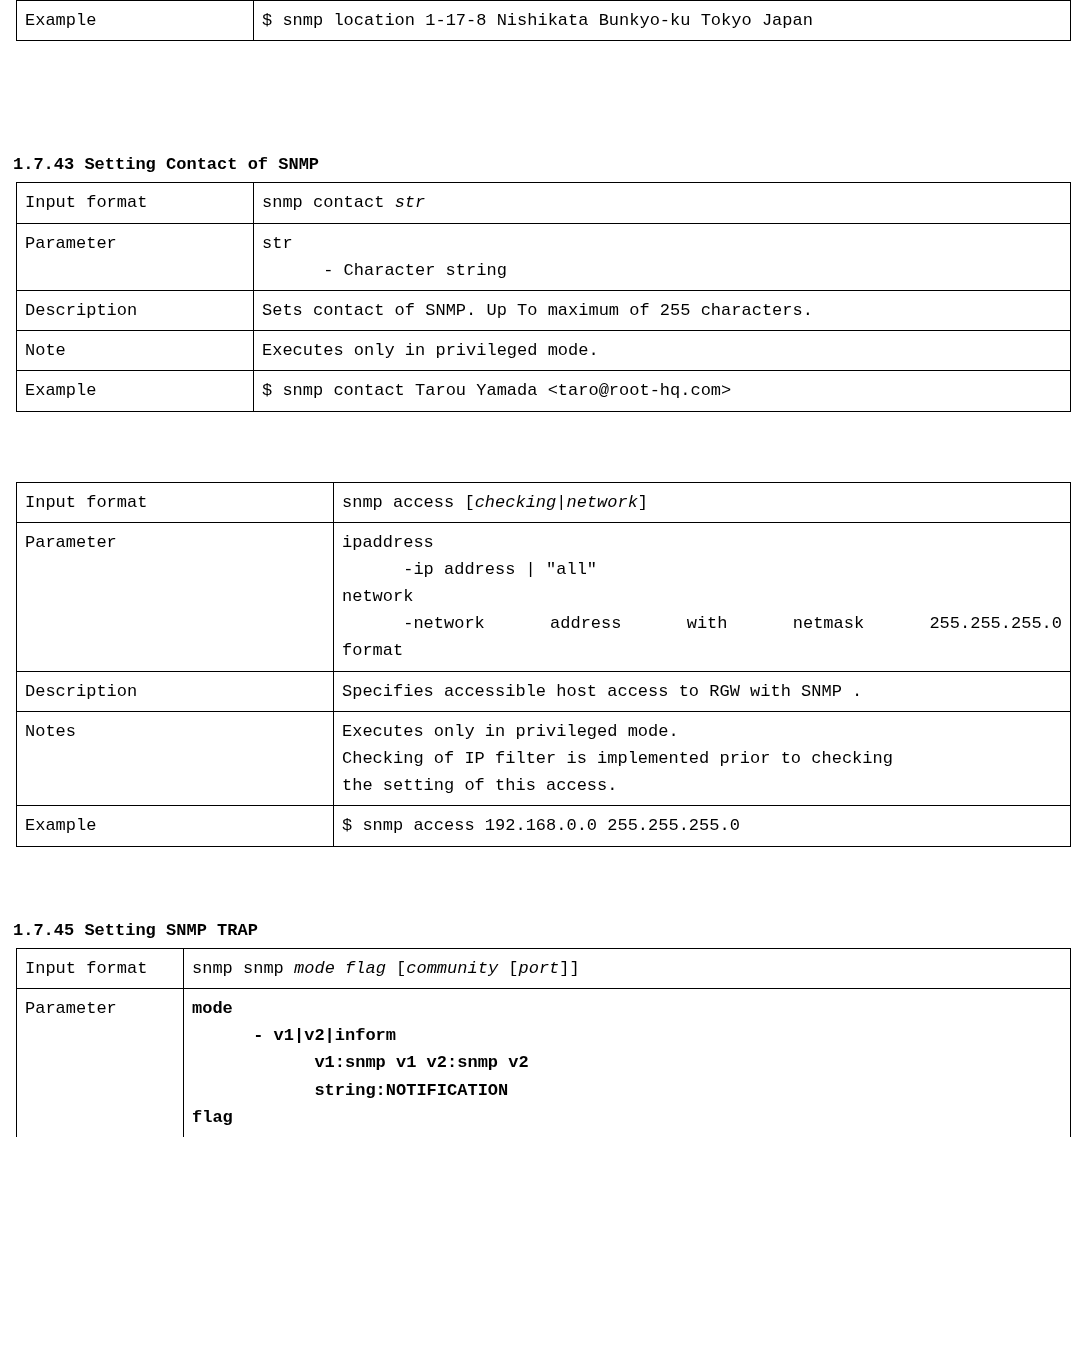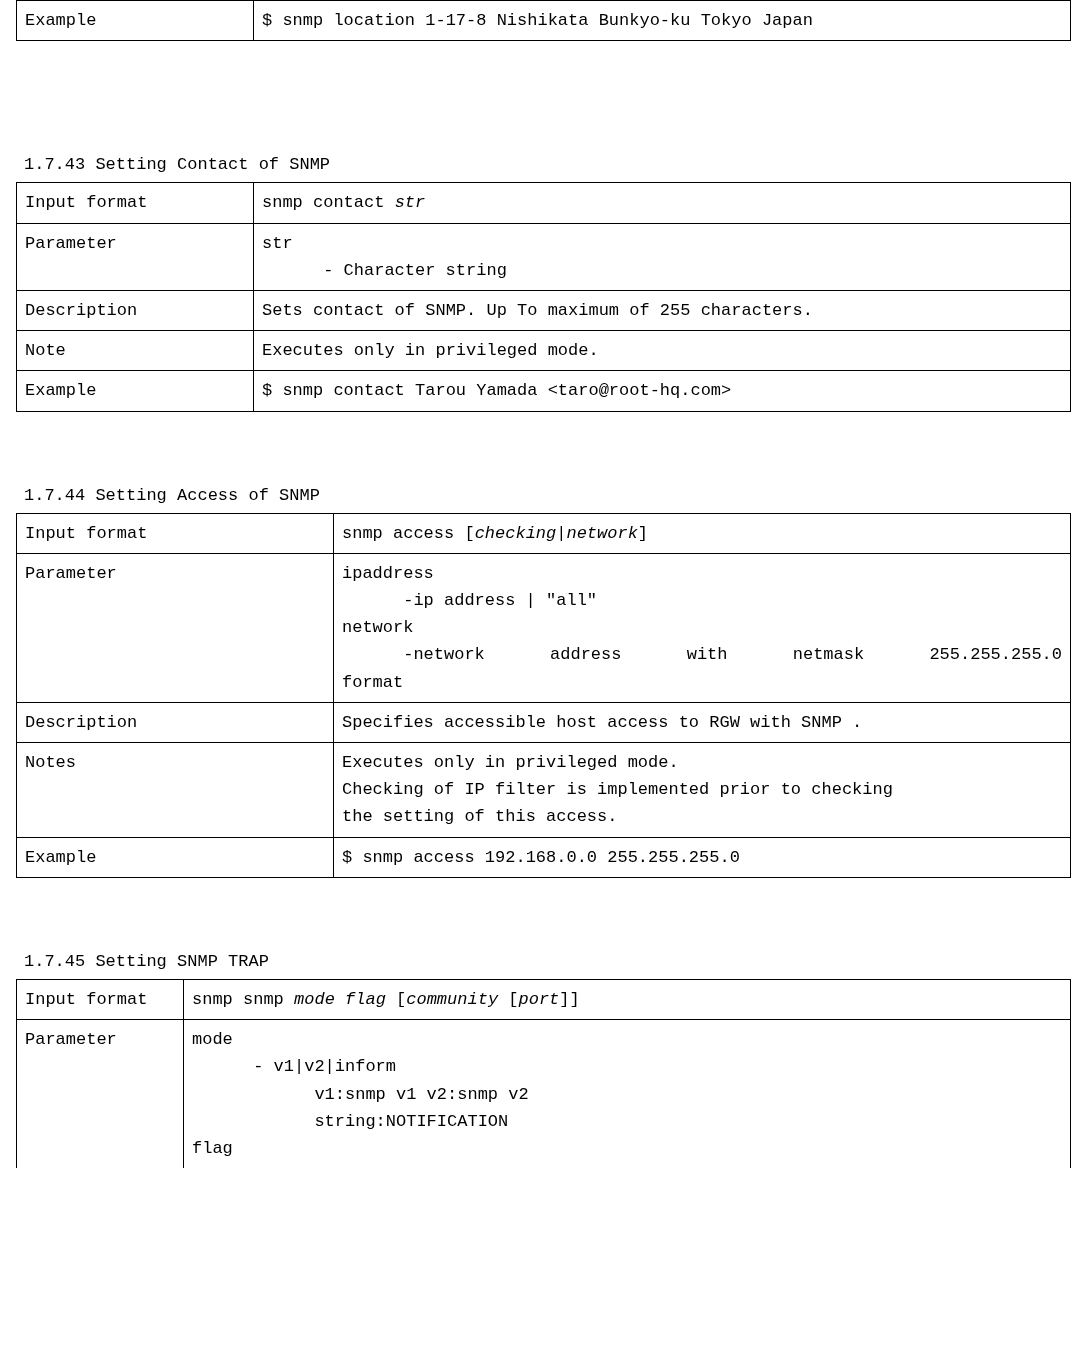--- a/index.html
+++ b/index.html
@@ -25,22 +25,22 @@
   td {
     border: 1px solid #000;
     padding: 6px 8px 6px 8px;
     vertical-align: top;
     word-wrap: break-word;
   }
   .label-col-1 { width: 220px; }
   .label-col-2 { width: 300px; }
   .label-col-3 { width: 150px; }
   .section-heading {
-    margin: 0 0 4px 16px;
-    font-weight: normal;
+    margin: 0 0 4px 5px;
+    font-weight: bold;
   }
   .italic { font-style: italic; }
   .indent1 { padding-left: 6ch; display: block; }
   .indent2 { padding-left: 12ch; display: block; }
   .line { display: block; }
   .justify { text-align: justify; text-align-last: justify; display: block; }
 </style>
 </head>
 <body>
 
@@ -79,21 +79,20 @@
       <td class="label-col-1">Note</td>
       <td>Executes only in privileged mode.</td>
     </tr>
     <tr>
       <td class="label-col-1">Example</td>
       <td>$ snmp contact Tarou Yamada &lt;taro@root-hq.com&gt;</td>
     </tr>
   </tbody>
     </table>
 
-  <div class="section-heading">1.7.44 Setting Access of SNMP</div>
   <table>
     <tbody>
         <tr>
       <td class="label-col-2">Input format</td>
       <td>
         <span>snmp access [</span><span class="italic">checking|network</span><span>]</span>
       </td>
     </tr>
     <tr>
       <td class="label-col-2">Parameter</td>
@@ -128,21 +127,21 @@
   <table style="margin-bottom:0;">
     <tbody>
         <tr>
       <td class="label-col-3">Input format</td>
       <td>
         <span>snmp snmp </span><span class="italic">mode flag</span><span> [</span><span class="italic">community</span><span> [</span><span class="italic">port</span><span>]]</span>
       </td>
     </tr>
     <tr>
       <td class="label-col-3" style="border-bottom:none;">Parameter</td>
-      <td style="border-bottom:none;">
+      <td style="border-bottom:none;font-weight:bold;">
         <span class="line">mode</span>
         <span class="indent1">- v1|v2|inform</span>
         <span class="indent2">v1:snmp v1 v2:snmp v2</span>
         <span class="indent2">string:NOTIFICATION</span>
         <span class="line">flag</span>
       </td>
     </tr>
   </tbody>
     </table>
 

